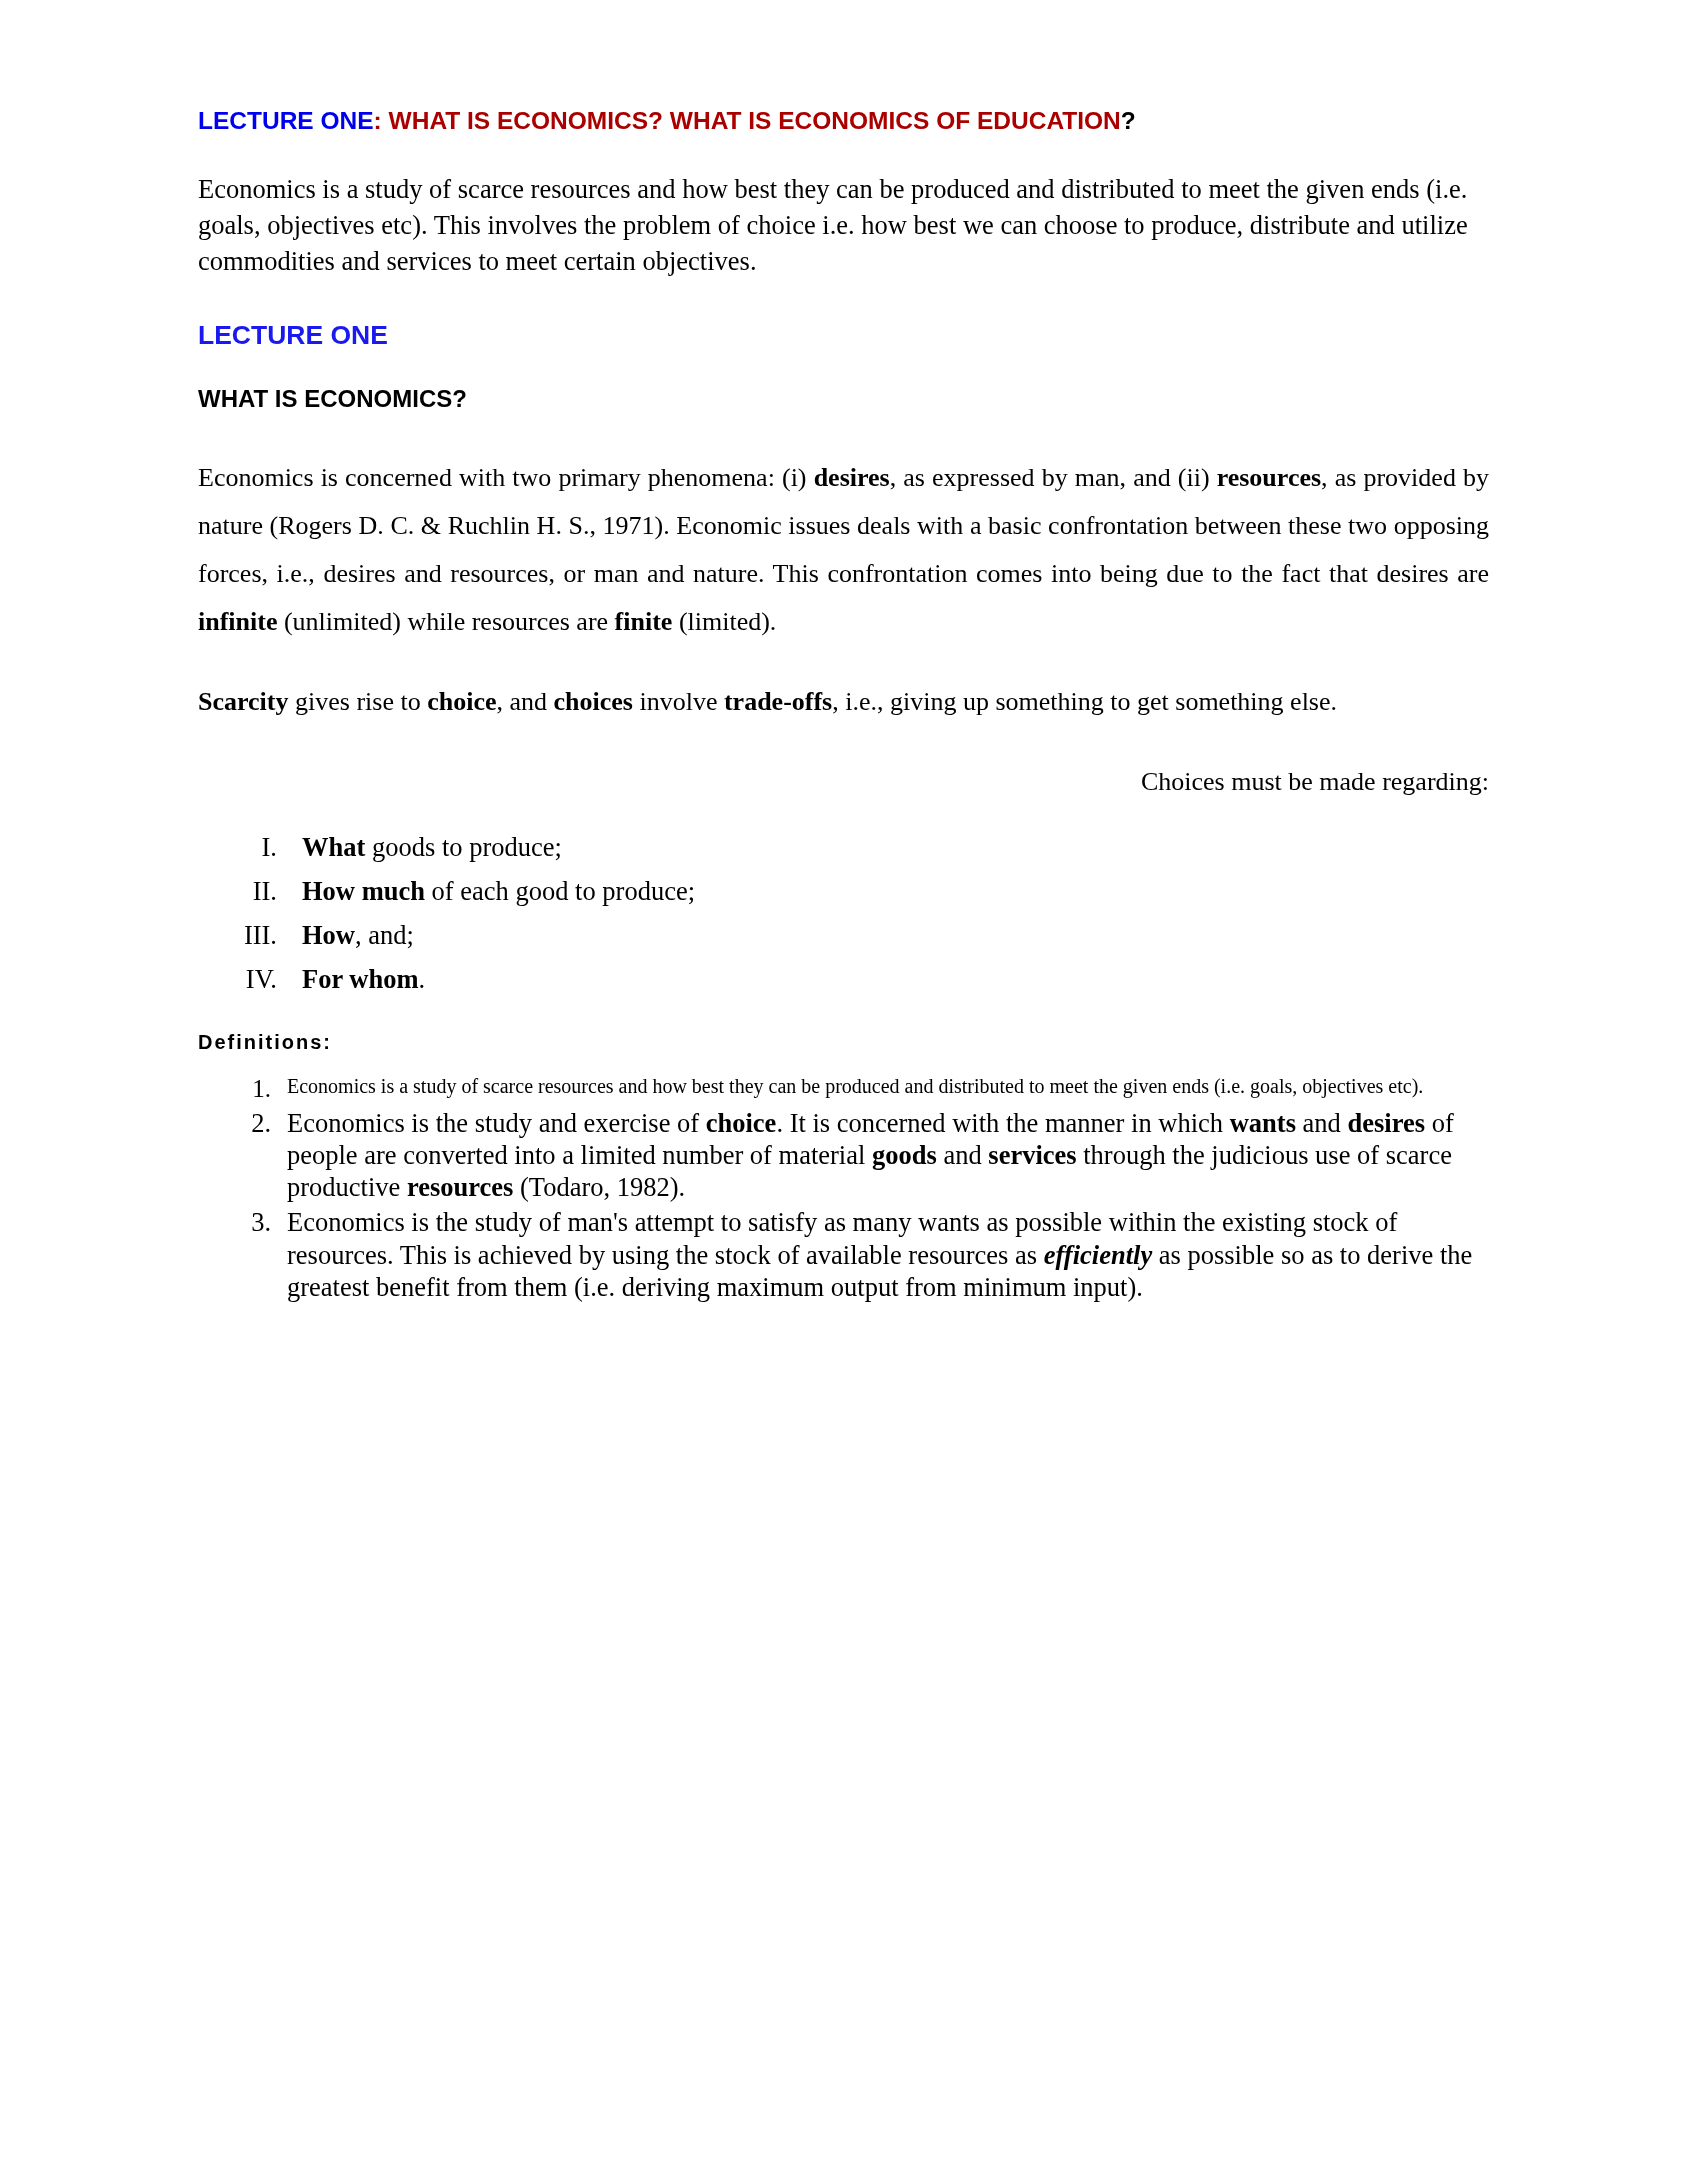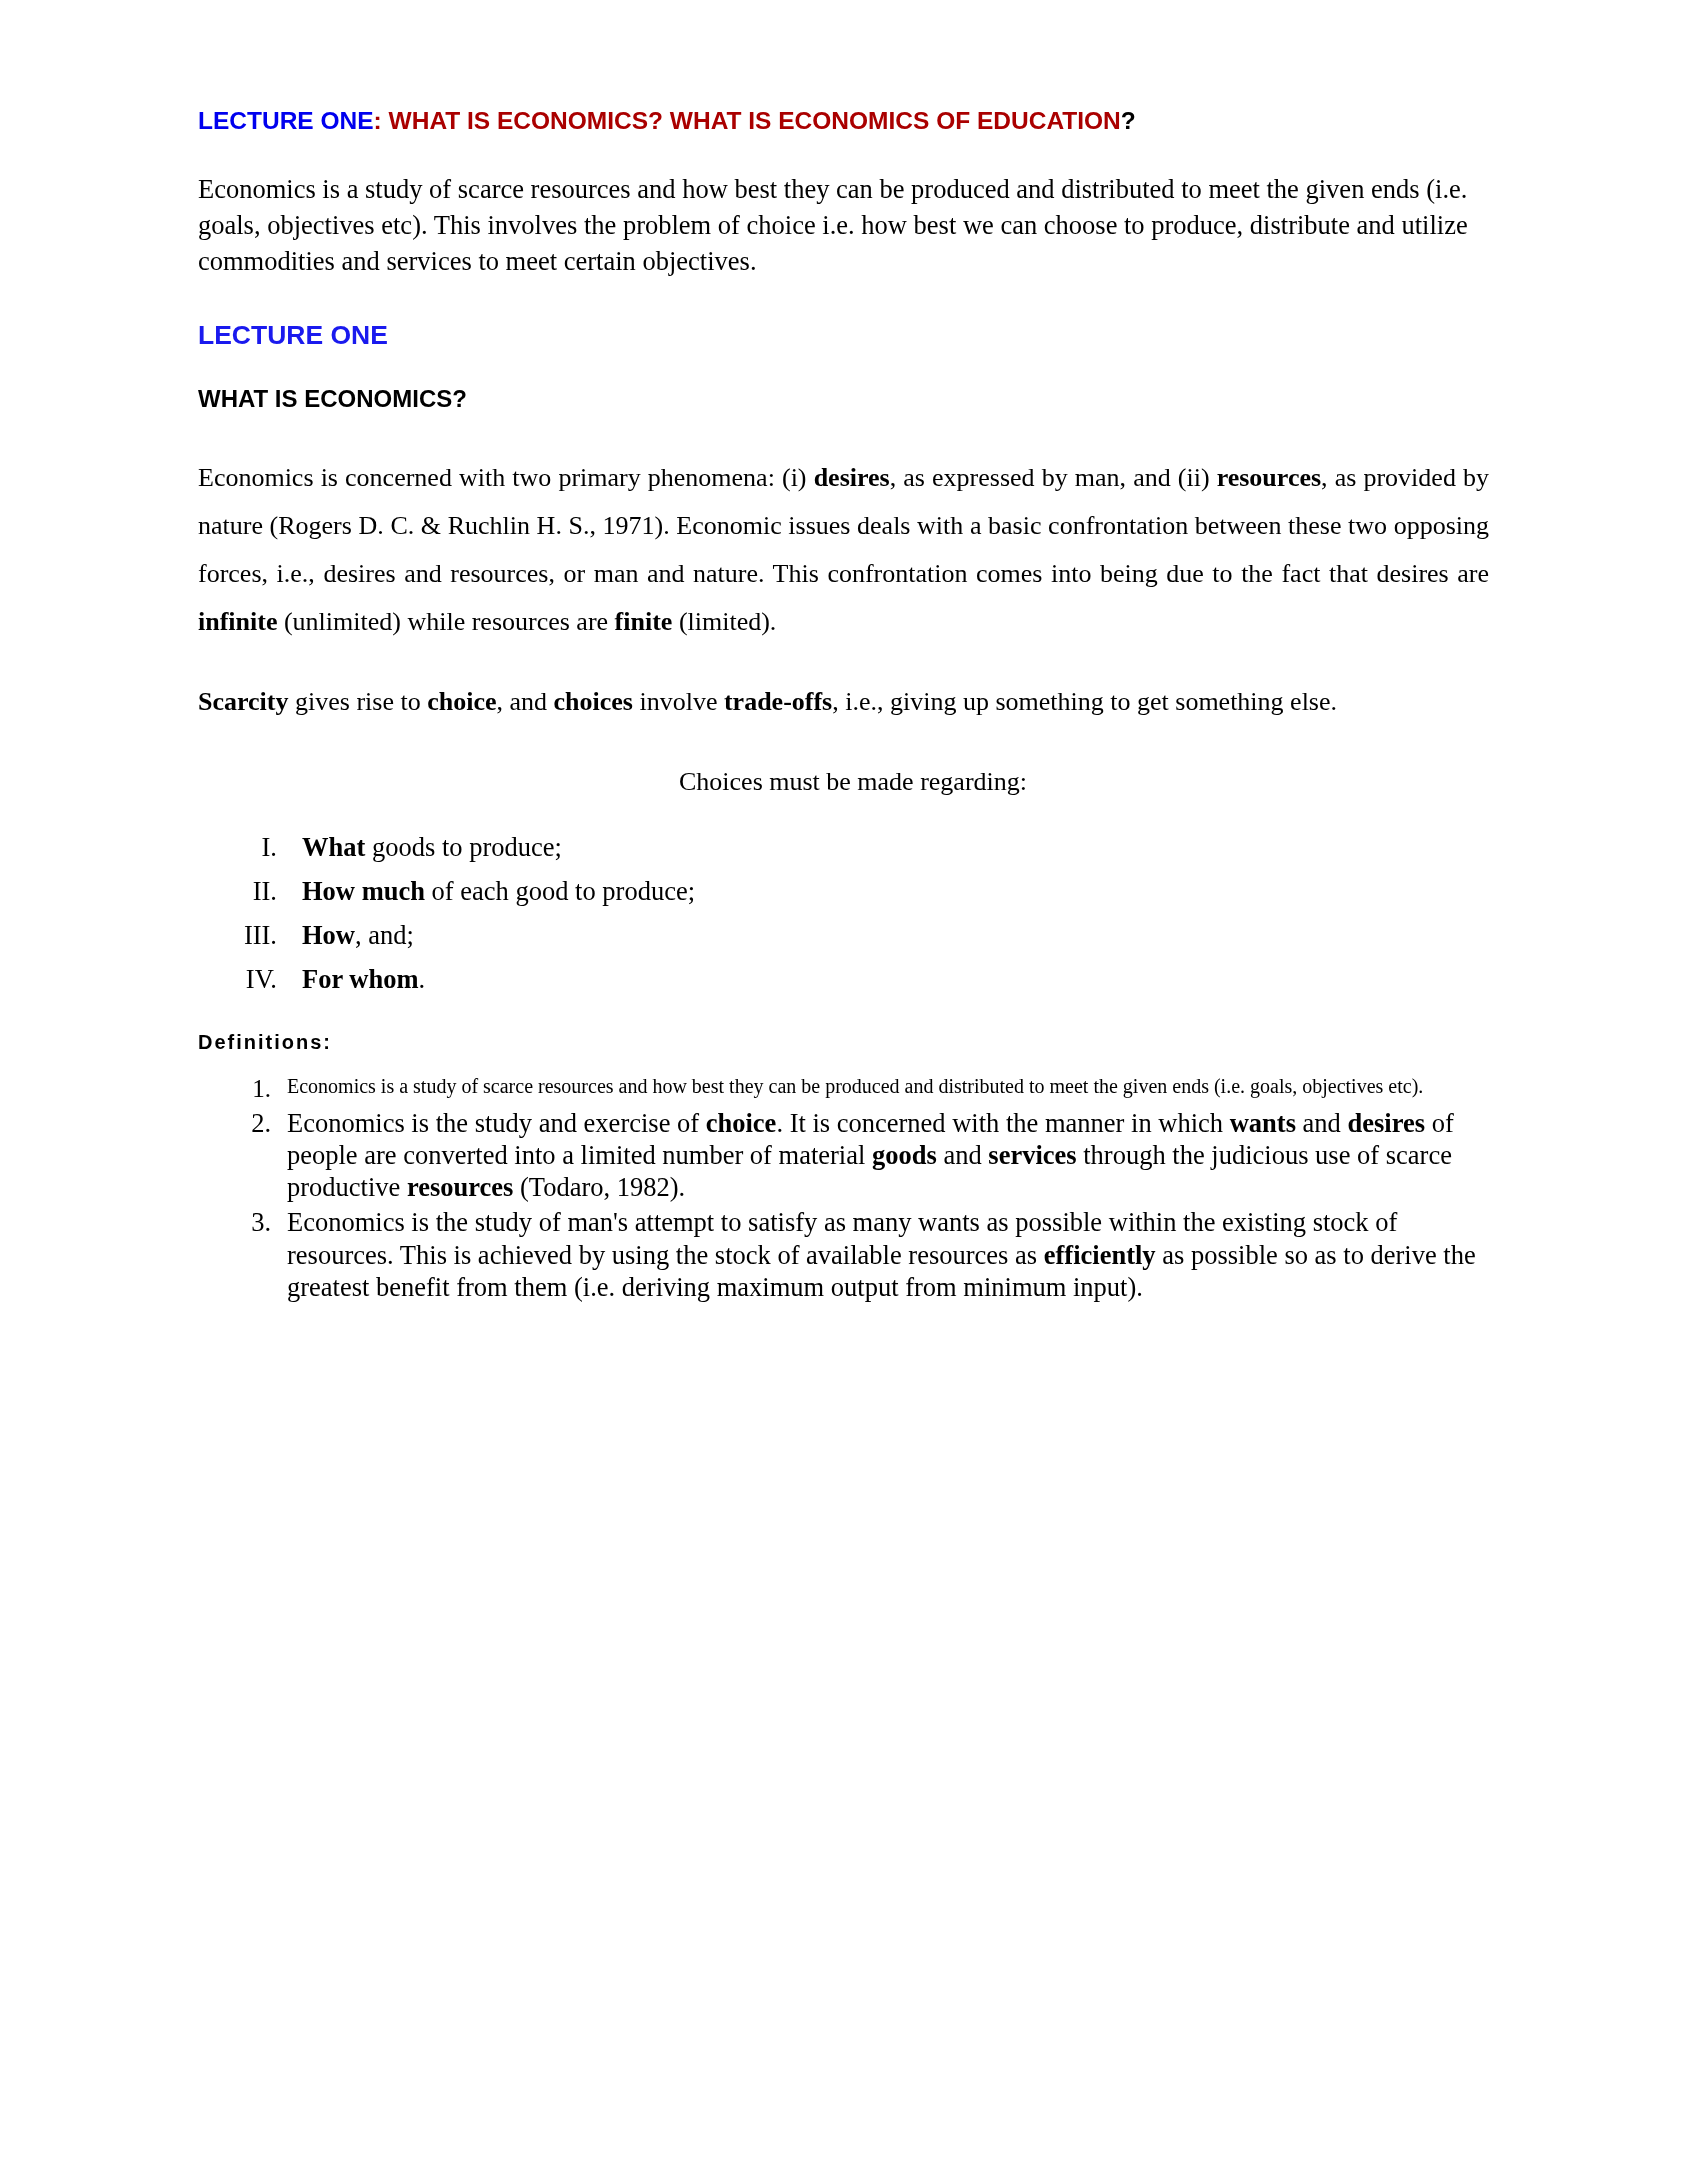--- a/index.html
+++ b/index.html
@@ -66,21 +66,21 @@
     font-size: 26px;
     line-height: 1.85;
     text-align: justify;
     margin: 0 0 32px 0;
   }
   .body-para.just {
     text-align: justify;
     text-justify: inter-word;
   }
   .body-para.plain {
-    text-align: center;
+    text-align: right;
     margin-bottom: 28px;
     margin-left: 19px;
   }
 
   b, strong { font-weight: bold; }
 
   .roman-list {
     list-style: none;
     margin: 0 0 37px 0;
     padding: 0;
@@ -186,18 +186,18 @@
       <li class="small">
         <span class="marker">1.</span>
         <span class="content"><span>Economics is a study of scarce resources and how best they can be produced and distributed to meet the given ends (i.e. goals, objectives etc).</span></span>
       </li>
       <li class="">
         <span class="marker">2.</span>
         <span class="content"><span>Economics is the study and exercise of </span><b>choice</b><span>. It is concerned with the manner in which </span><b>wants</b><span> and </span><b>desires</b><span> of people are converted into a limited number of material </span><b>goods</b><span> and </span><b>services</b><span> through the judicious use of scarce productive </span><b>resources</b><span> (Todaro, 1982).</span></span>
       </li>
       <li class="">
         <span class="marker">3.</span>
-        <span class="content"><span>Economics is the study of man's attempt to satisfy as many wants as possible within the existing stock of resources. This is achieved by using the stock of available resources as </span><b style="">efficiently</b><span> as possible so as to derive the greatest benefit from them (i.e. deriving maximum output from minimum input).</span></span>
+        <span class="content"><span>Economics is the study of man's attempt to satisfy as many wants as possible within the existing stock of resources. This is achieved by using the stock of available resources as </span><b style="font-style: italic;">efficiently</b><span> as possible so as to derive the greatest benefit from them (i.e. deriving maximum output from minimum input).</span></span>
       </li>
     </ol>
 
 </div>
 
 
 </body></html>

